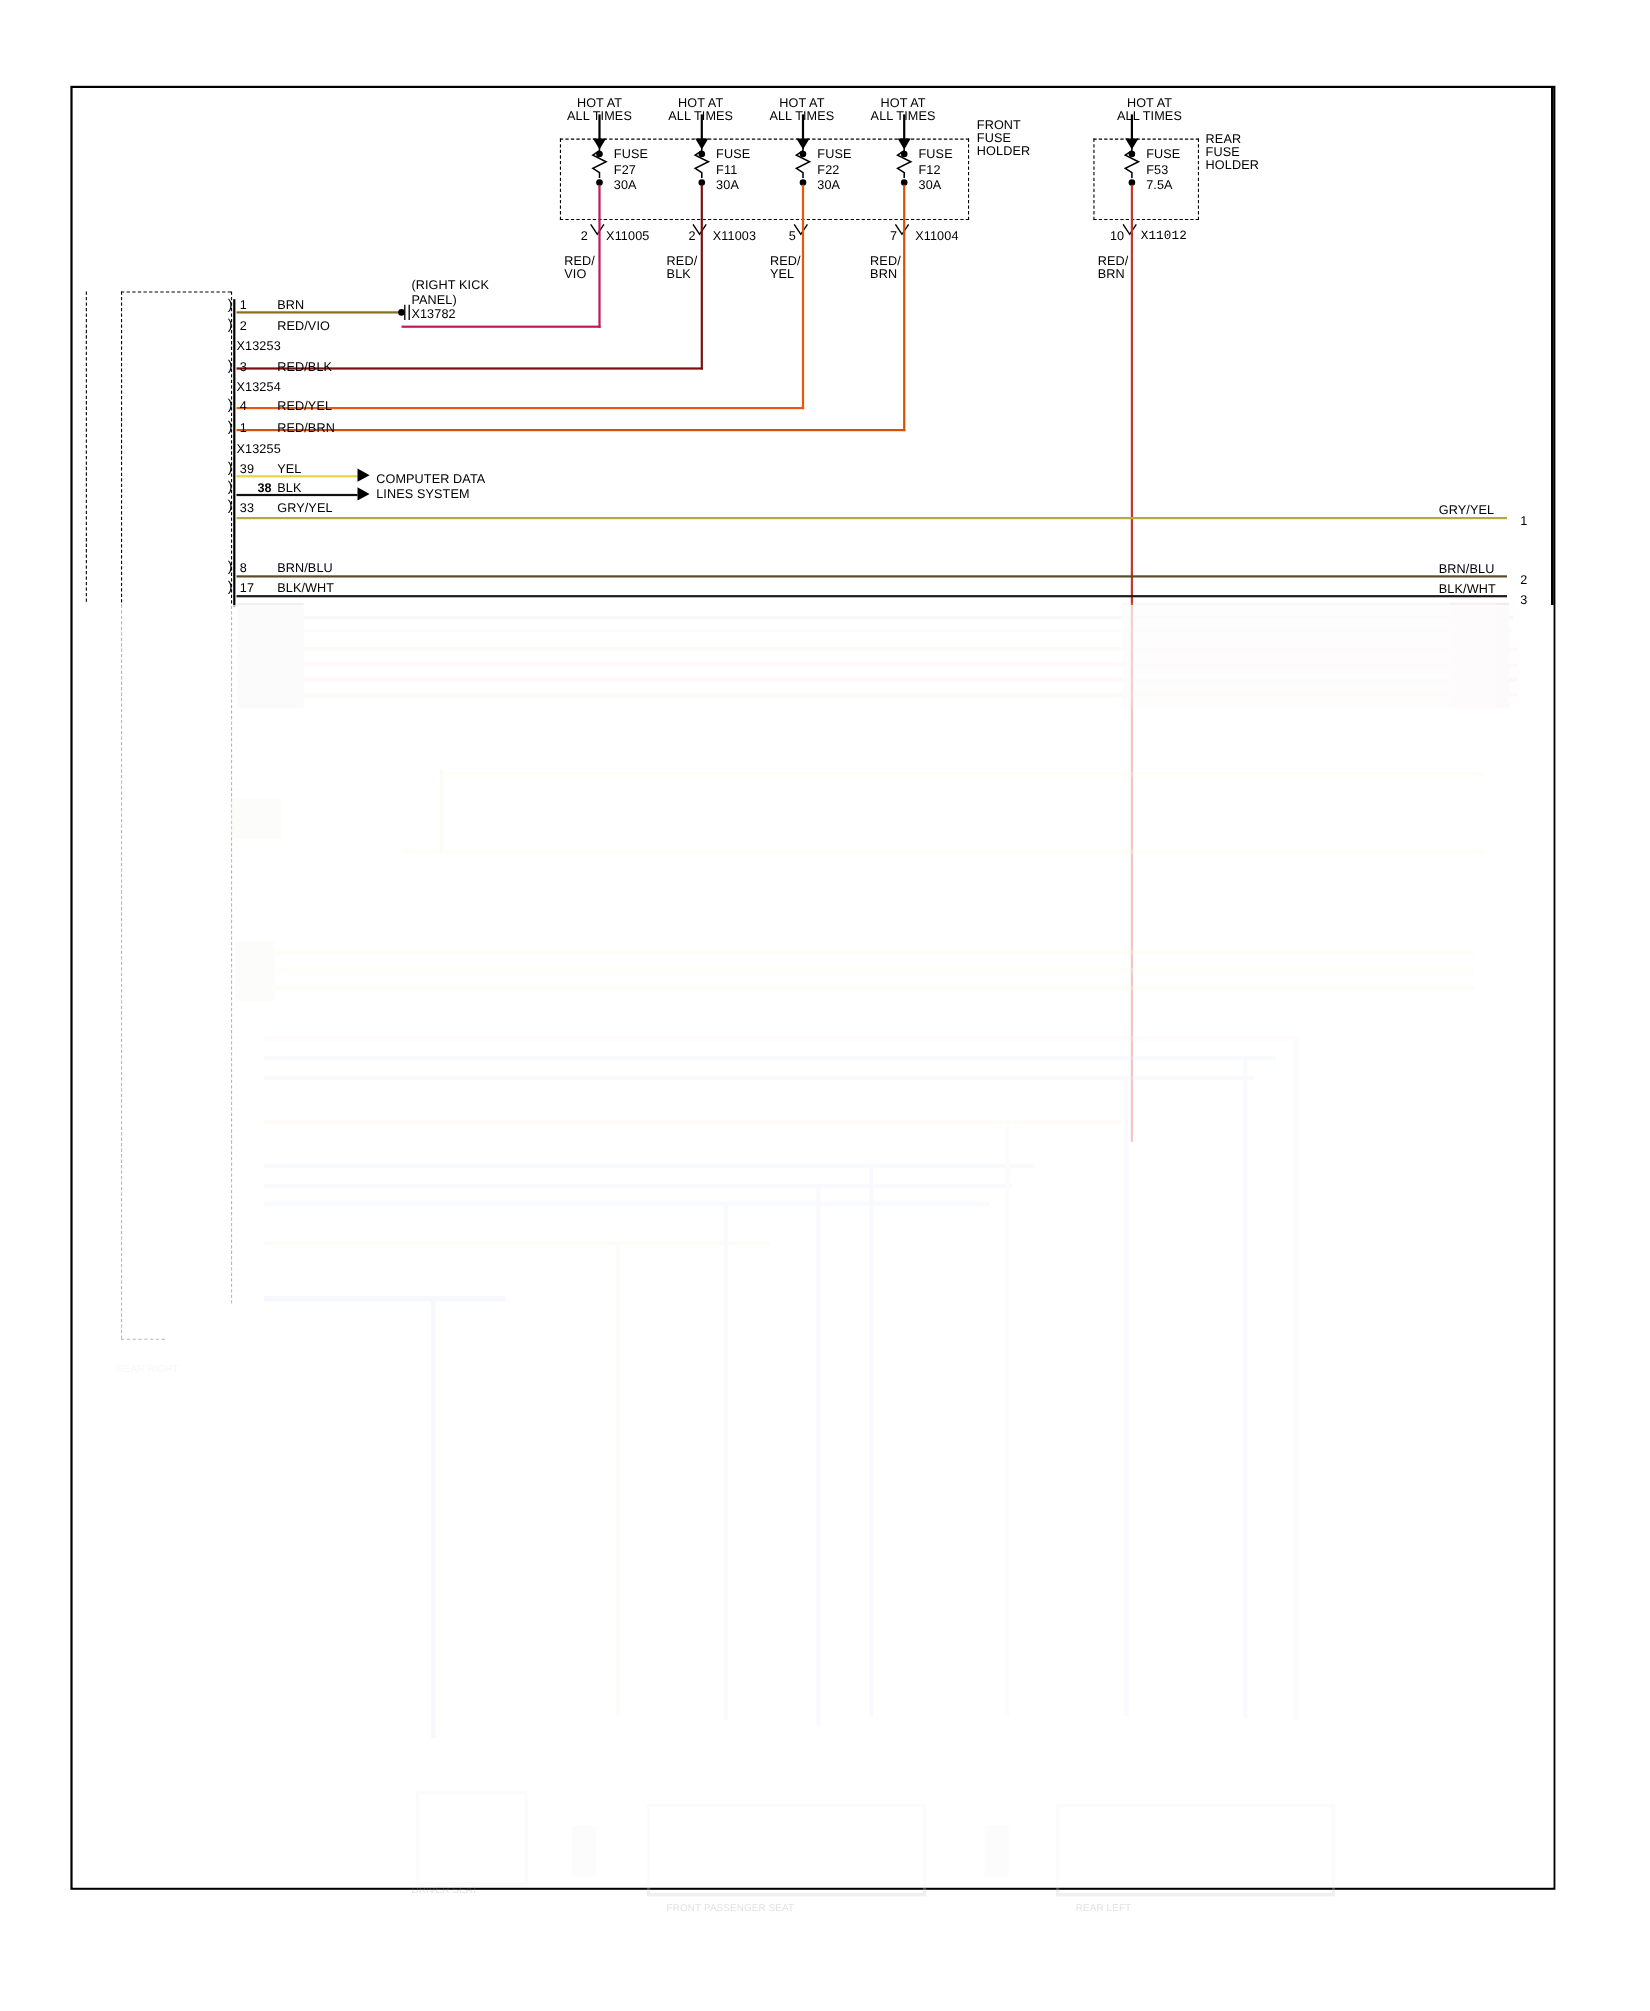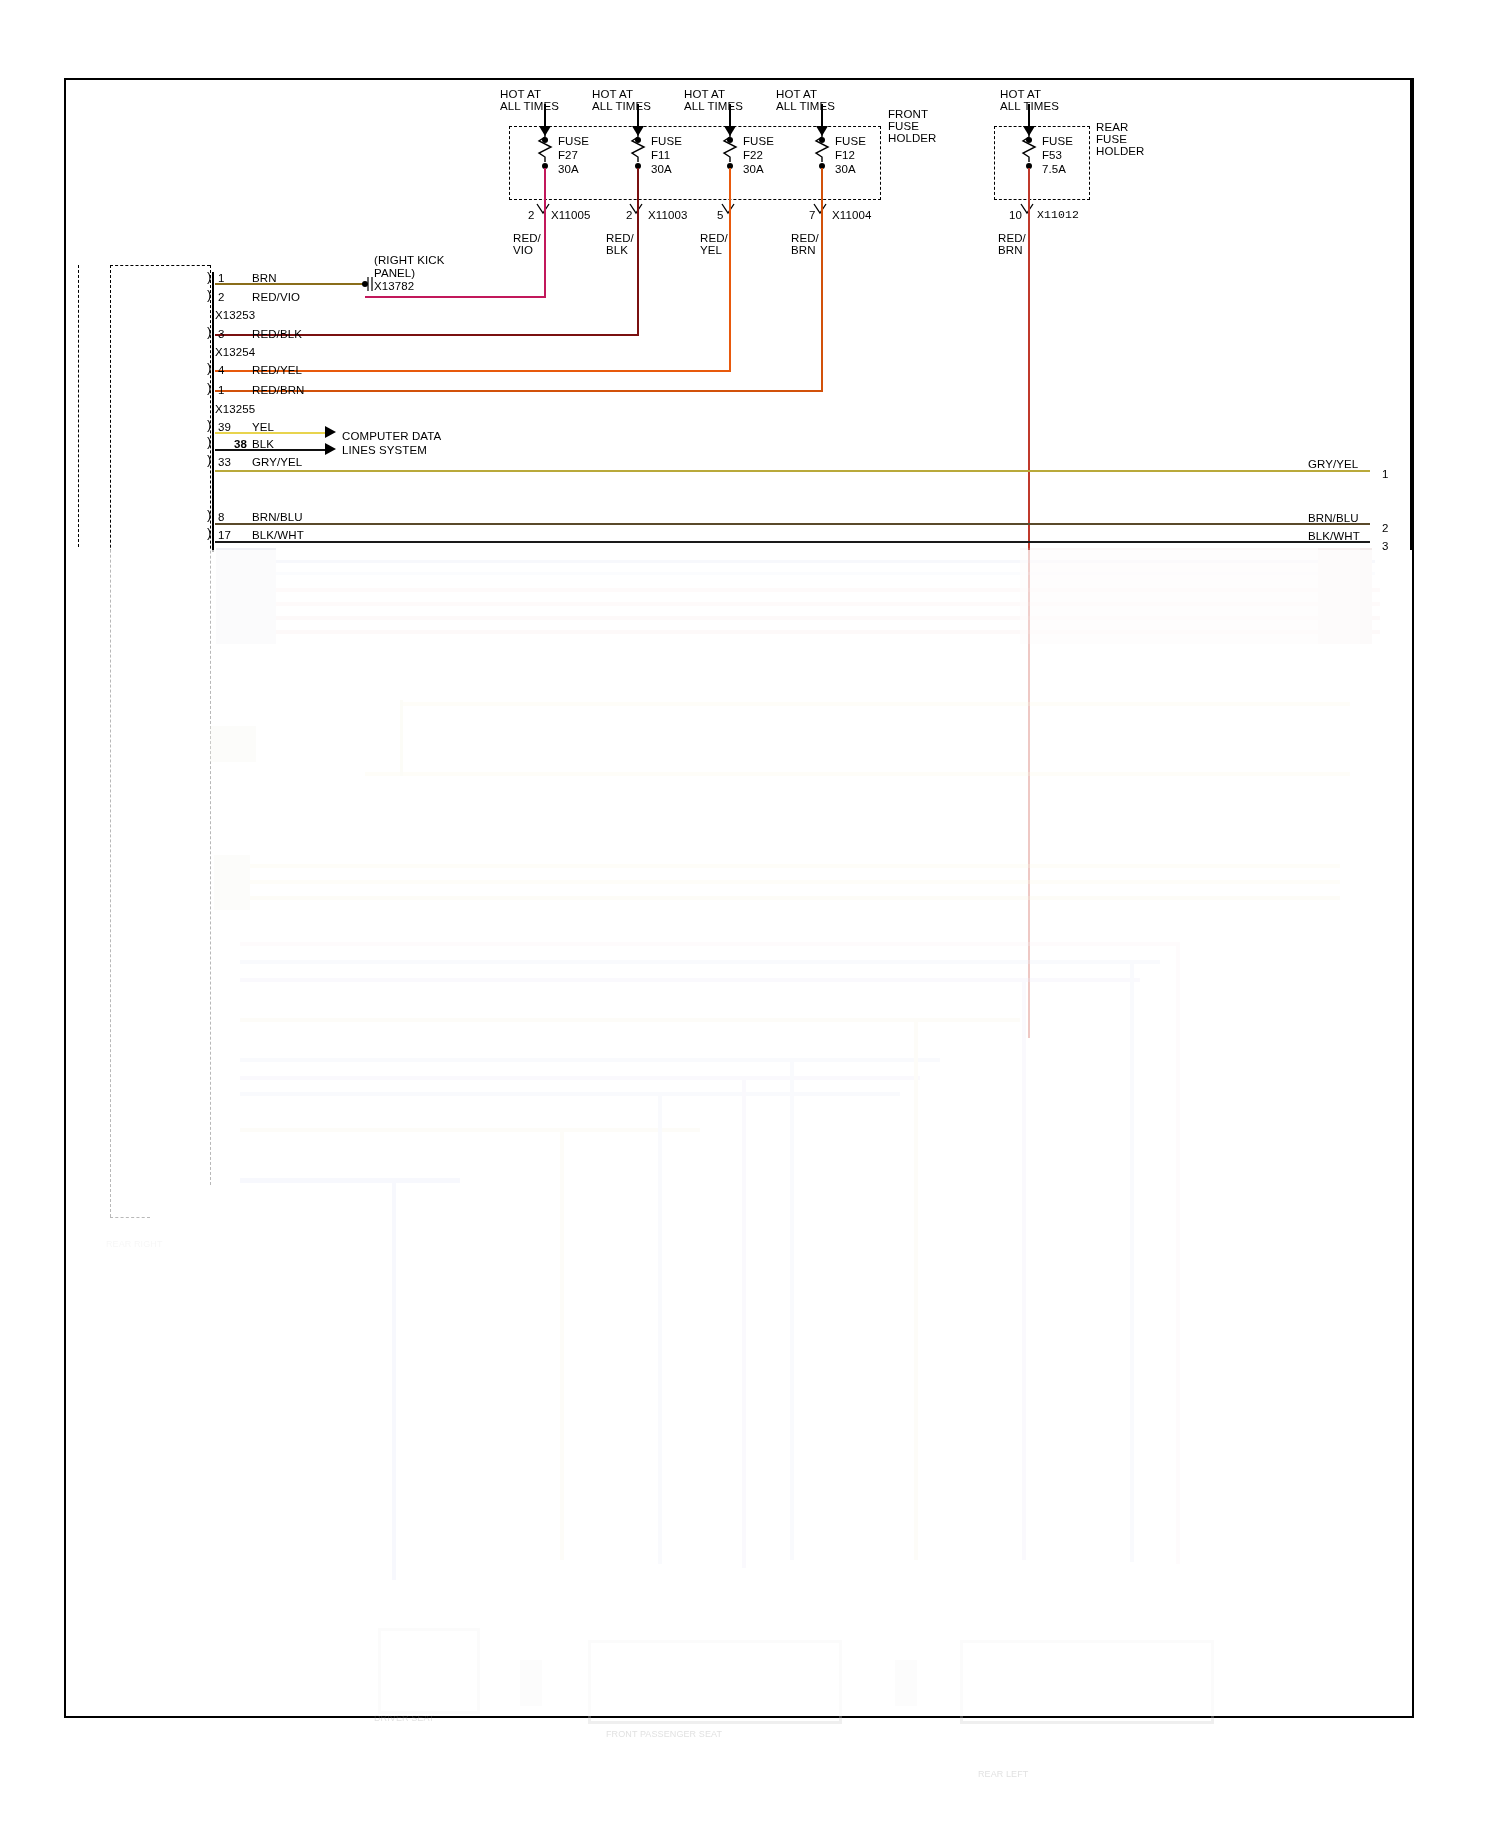--- a/index.html
+++ b/index.html
@@ -6,21 +6,21 @@
   body{width:1500px;height:1828px;position:relative;font-family:"Liberation Sans",sans-serif;color:#000;}
   #sheet{position:absolute;left:0;top:0;width:1500px;height:1828px;}
 
   
   .page-border{position:absolute;left:64px;top:78px;width:1350px;height:1640px;border:2px solid #000;box-sizing:border-box;}
 
   
   .fade{position:absolute;left:66px;top:550px;width:1346px;height:1166px;background:#ffffff;opacity:0.72;pointer-events:none;}
 
   .lbl{position:absolute;font-size:11.5px;line-height:12px;white-space:pre;letter-spacing:0.1px;}
-  .lbl.c{}
+  .lbl.c{text-align:center;}
   .lbl.tiny{font-size:9px;}
   .wire{position:absolute;}
   .h{height:2px;}
   .v{width:2px;}
 
   .dashbox{position:absolute;border:1.5px dashed #000;box-sizing:border-box;}
   .dashline-v{position:absolute;width:0;border-left:1.5px dashed #000;}
   .dashline-h{position:absolute;height:0;border-top:1.5px dashed #000;}
 
   .dot{position:absolute;width:6px;height:6px;border-radius:50%;background:#000;}
@@ -298,19 +298,19 @@
     <div class="wire v" style="left:1176px;top:944px;height:620px;background:#ebc9d6;width:4px;"></div>
 
     <div style="position:absolute;left:378px;top:1628px;width:96px;height:80px;border:3px solid #c9c9c9;"></div>
     <div style="position:absolute;left:588px;top:1640px;width:248px;height:78px;border:3px solid #c9c9c9;"></div>
     <div style="position:absolute;left:960px;top:1640px;width:248px;height:78px;border:3px solid #c9c9c9;"></div>
     <div style="position:absolute;left:520px;top:1660px;width:22px;height:46px;background:#d7d7d7;"></div>
     <div style="position:absolute;left:895px;top:1660px;width:22px;height:46px;background:#d7d7d7;"></div>
 
     <div class="lbl tiny" style="left:374px;top:1712px;color:#9a9a9a;">DRIVER SEAT</div>
     <div class="lbl tiny" style="left:606px;top:1728px;color:#9a9a9a;">FRONT PASSENGER SEAT</div>
-    <div class="lbl tiny" style="left:978px;top:1728px;color:#9a9a9a;margin-top:40px;">REAR LEFT</div>
+    <div class="lbl tiny" style="left:978px;top:1728px;color:#9a9a9a;">REAR LEFT</div>
     <div class="lbl tiny" style="left:106px;top:1238px;color:#9a9a9a;">REAR RIGHT</div>
   </div>
 
   <div class="fade"></div>
 
 </div>
 
 </body></html>

